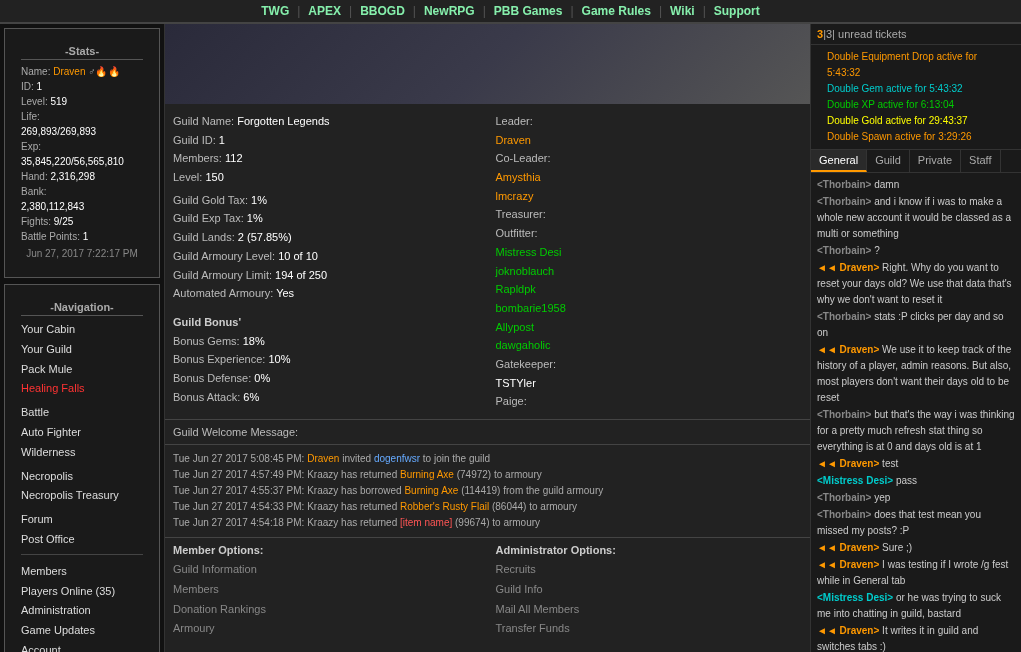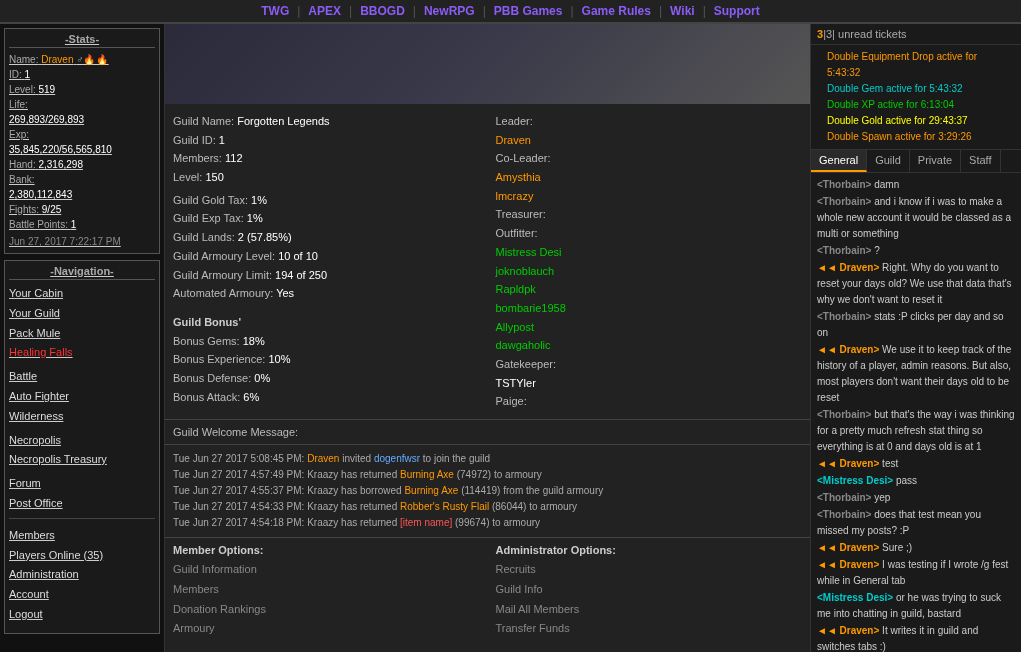--- a/index.html
+++ b/index.html
@@ -18,21 +18,21 @@
     #top-nav {
       background: #222;
       border-bottom: 2px solid #444;
       display: flex;
       align-items: center;
       justify-content: center;
       padding: 4px 0;
       gap: 0;
     }
     .nav-item {
-      color: #8b5cf6;
+      color: #86efac;
       font-weight: bold;
       font-size: 12px;
       padding: 0 8px;
       text-decoration: none;
       cursor: pointer;
     }
     .nav-sep { color: #555; font-size: 12px; }
 
     
     #main-layout {
@@ -48,22 +48,21 @@
       padding: 4px;
       border-right: 1px solid #333;
       display: flex;
       flex-direction: column;
       gap: 6px;
     }
 
     .sidebar-section {
       border: 1px solid #555;
       background: #1a1a1a;
-      padding: 4px;
-      text-decoration: underline;
+      padding: 16px;
     }
     .sidebar-section-title {
       color: #aaa;
       font-weight: bold;
       font-size: 11px;
       text-align: center;
       border-bottom: 1px solid #555;
       margin-bottom: 4px;
       padding-bottom: 2px;
     }
@@ -299,21 +298,21 @@
       <div class="sidebar-stat-row">
         <span class="label">Bank:</span><br>
         <span class="val">2,380,112,843</span>
       </div>
       <div class="sidebar-stat-row">
         <span class="label">Fights:</span> <span class="val">9/25</span>
       </div>
       <div class="sidebar-stat-row">
         <span class="label">Battle Points:</span> <span class="val">1</span>
       </div>
-      <div class="sidebar-stat-row" style="color:#888;margin-top:2px;">
+      <div class="sidebar-stat-row" style="color:#888;margin-top:2px;text-align:center;">
         <span>Jun 27, 2017 7:22:17 PM</span>
       </div>
     </div>
 
     <div class="sidebar-section">
       <div class="sidebar-section-title">-Navigation-</div>
       <div class="sidebar-nav-group">
         <a class="nav-link">Your Cabin</a>
         <a class="nav-link">Your Guild</a>
         <a class="nav-link">Pack Mule</a>
@@ -330,20 +329,21 @@
       </div>
       <div class="sidebar-nav-group">
         <a class="nav-link">Forum</a>
         <a class="nav-link">Post Office</a>
       </div>
       <div style="height:4px;border-top:1px solid #444;margin:4px 0;"></div>
       <div class="sidebar-nav-group">
         <a class="nav-link">Members</a>
         <a class="nav-link">Players Online (35)</a>
         <a class="nav-link">Administration</a>
+        <a class="nav-link">Game Updates</a>
         <a class="nav-link">Account</a>
         <a class="nav-link">Logout</a>
       </div>
     </div>
 
   </div>
 
   <div id="center-content">
 
     <div class="guild-hero" style="background: linear-gradient(135deg, #2a2a3a 0%, #3a3a4a 50%, #555 100%);">

